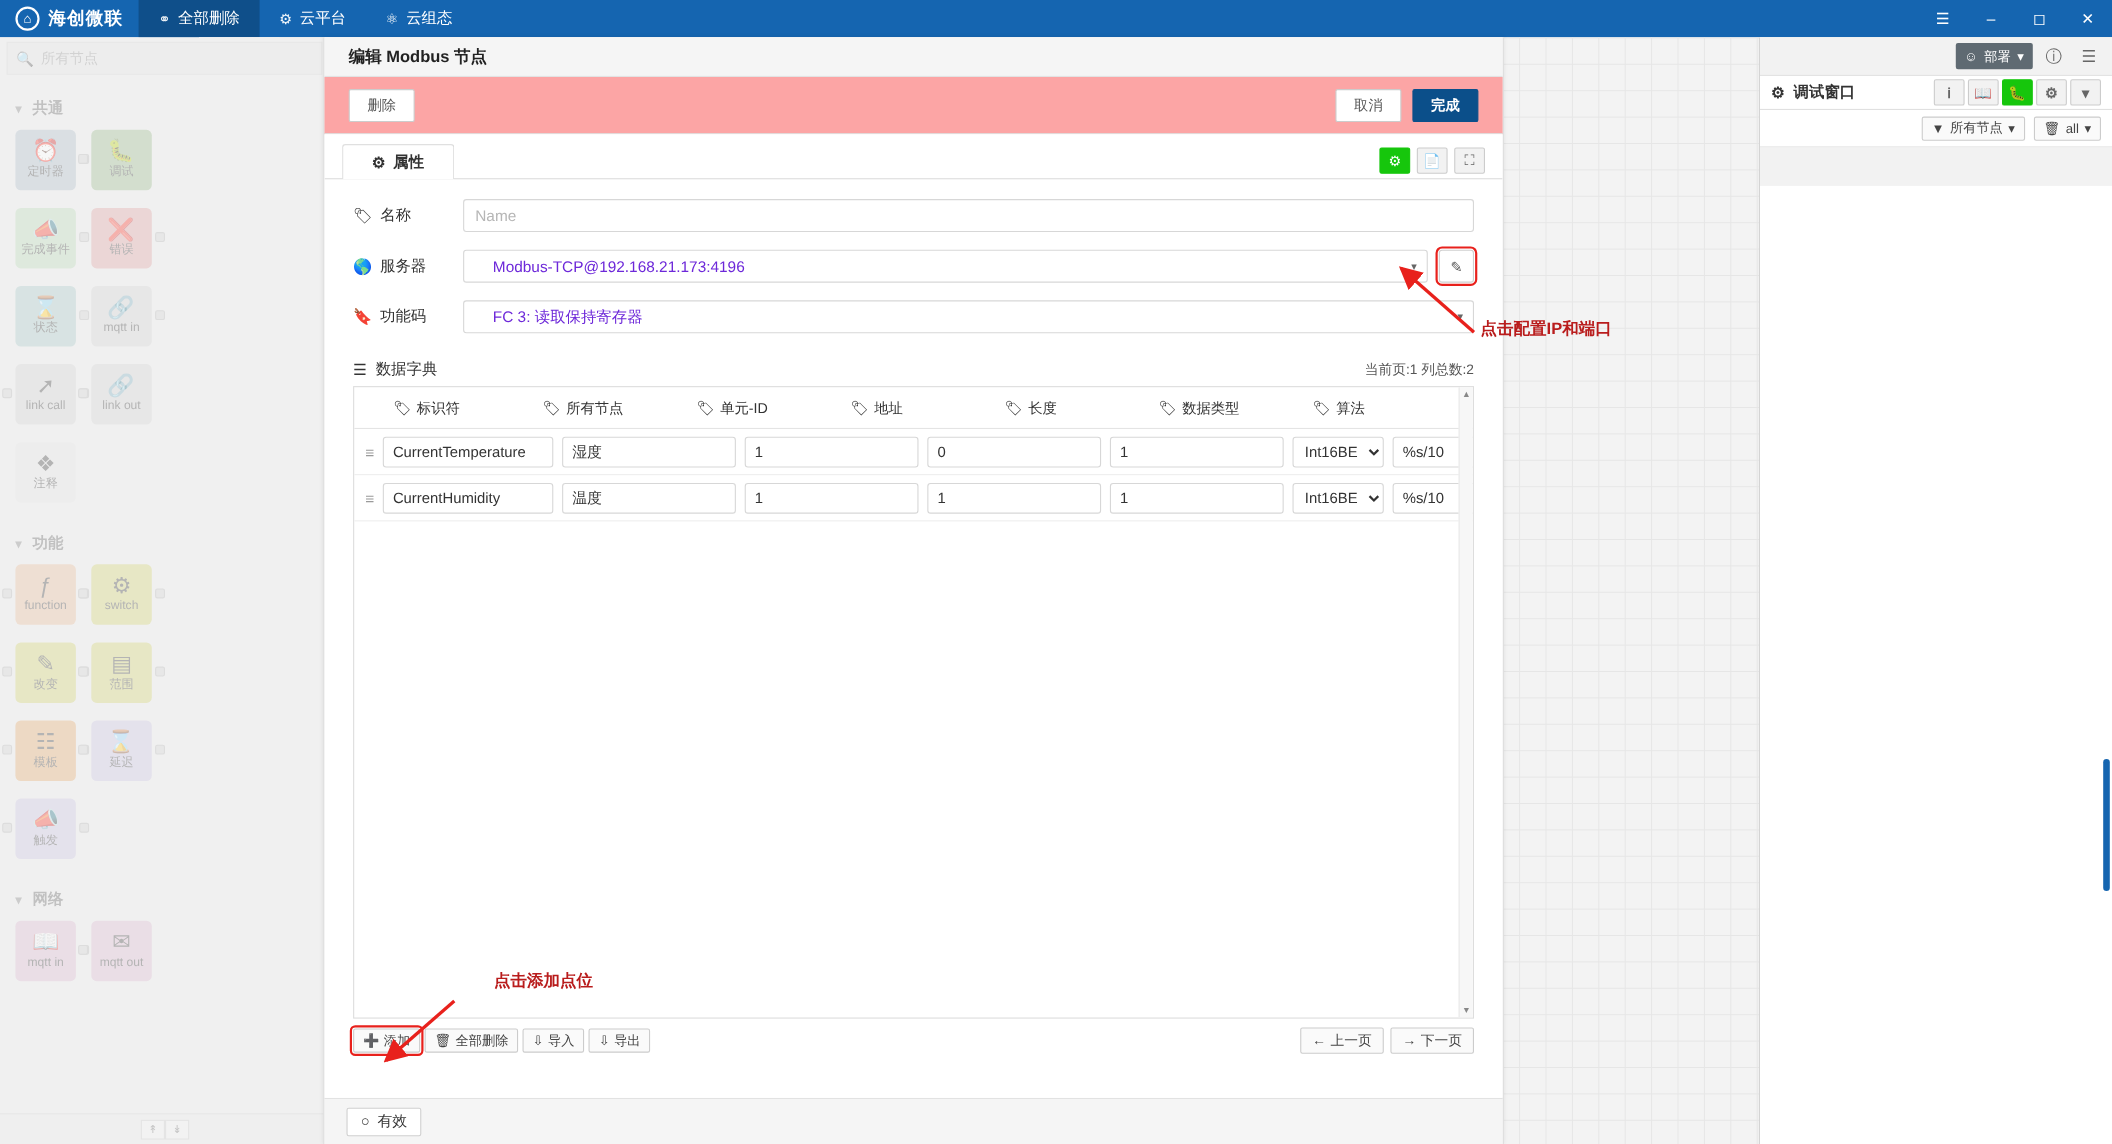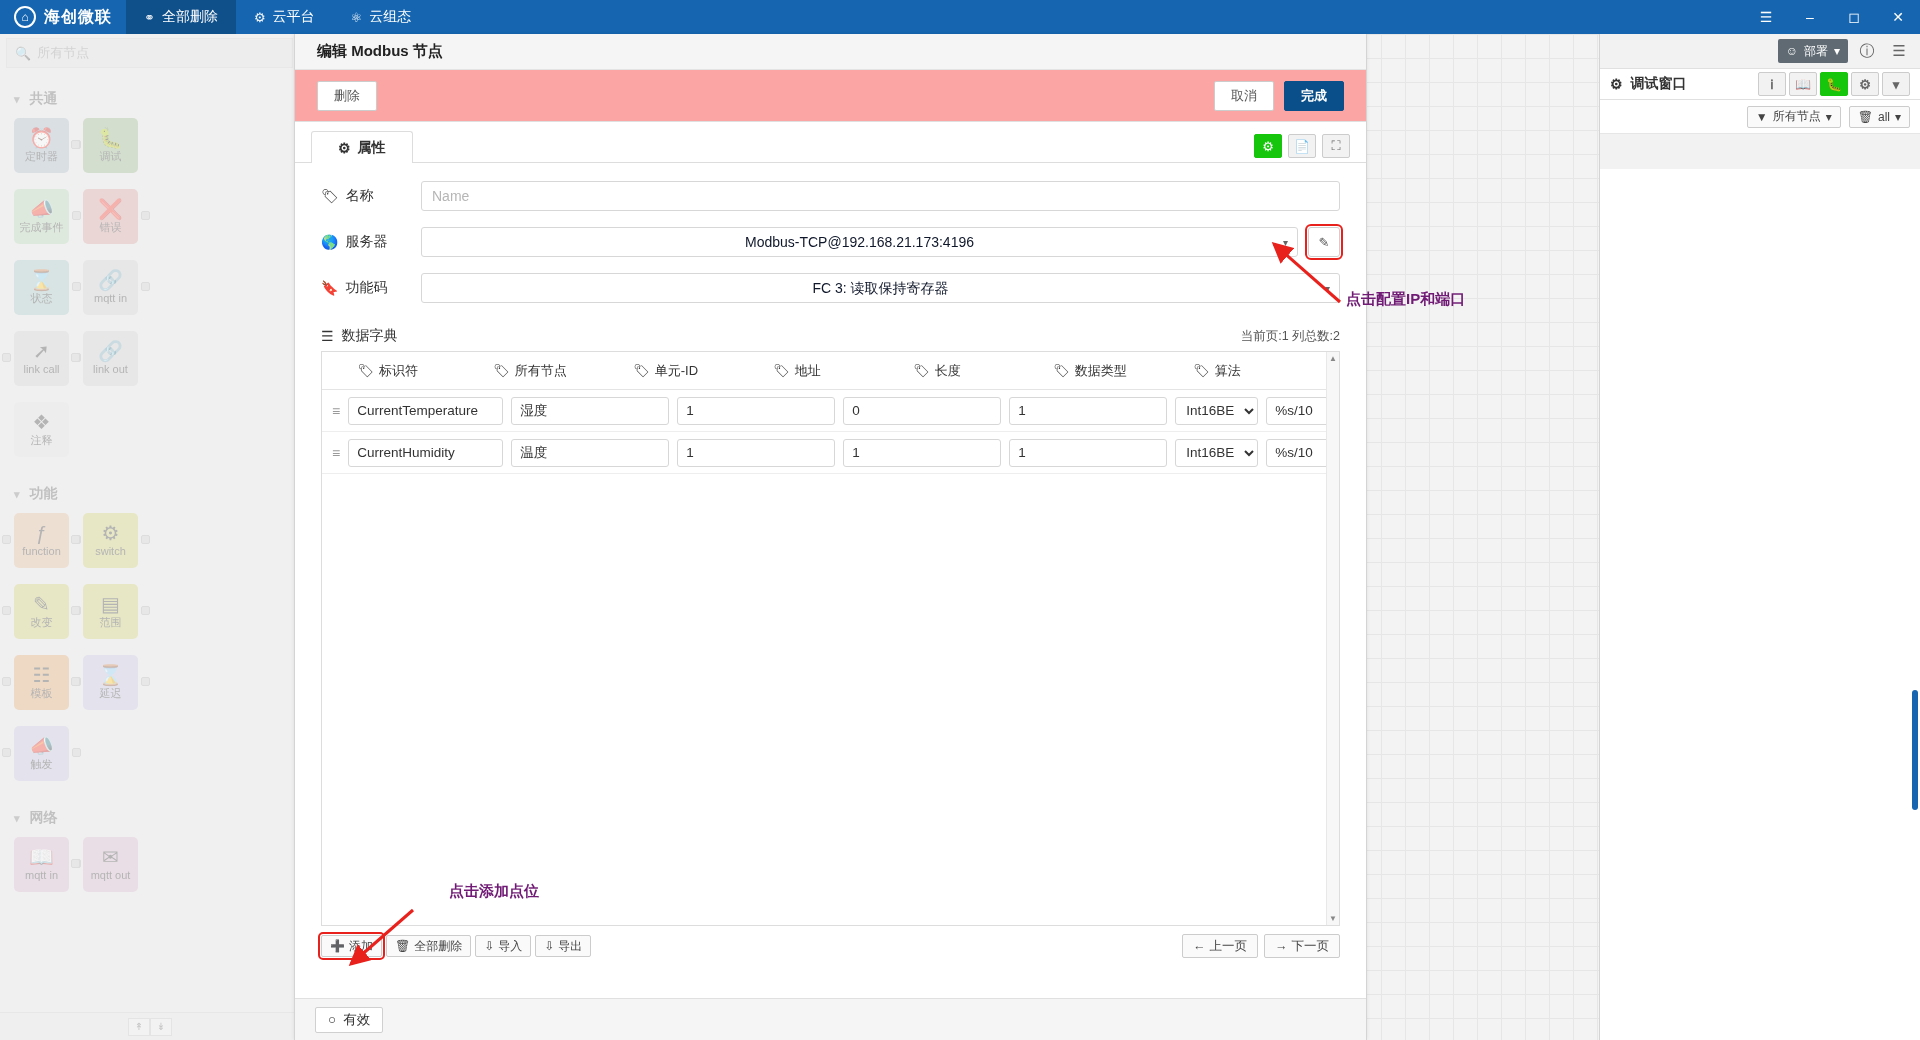--- a/index.html
+++ b/index.html
@@ -156,22 +156,22 @@
     font-size:14px; color:#333;
   }
   .finput {
     flex:1; height:30px; border:1px solid #d7d7d7; border-radius:3px;
     padding:0 10px; font-size:14px; color:#be185d; background:#fff;
     font-family:"Liberation Sans", sans-serif; outline:none;
   }
   .finput::placeholder { color:#b6b6b6; }
   .fselect {
     flex:1; height:30px; border:1px solid #d7d7d7; border-radius:3px;
-    padding:0 10px; font-size:14px; color:#0f172a; background:#fff;
-    font-family:"Liberation Sans", sans-serif; appearance:none;text-align:center;
+    padding:0 26px; font-size:14px; color:#6d28d9; background:#fff;
+    font-family:"Liberation Sans", sans-serif; appearance:none;
   }
   .selwrap { flex:1; position:relative; display:flex; }
   .selwrap .caret {
     position:absolute; right:10px; top:50%; transform:translateY(-50%);
     font-size:10px; color:#666; pointer-events:none;
   }
   .editbtn {
     width:32px; height:30px; margin-left:10px; border:1px solid #cfcfcf;
     background:#fff; display:flex; align-items:center; justify-content:center;
     font-size:13px; color:#555; border-radius:3px;
@@ -266,21 +266,21 @@
   }
   .fbtn {
     height:22px; padding:0 8px; border:1px solid #ccc; background:#fafafa;
     display:flex; align-items:center; gap:5px; font-size:12px; color:#444; border-radius:2px;
   }
   #rb-log { position:absolute; left:0; top:135px; right:0; bottom:0; background:#fff; }
   #rb-scroll { position:absolute; right:2px; bottom:230px; width:6px; height:120px;
     background:#1565b0; border-radius:3px; }
 
   
-  .anno { position:absolute; color:#701a75; font-size:15px; font-weight:bold;
+  .anno { position:absolute; color:#b91c1c; font-size:15px; font-weight:bold;
     font-family:"Liberation Sans", sans-serif; white-space:nowrap;text-align:right; }
   svg.arrow { position:absolute; overflow:visible; pointer-events:none; }
 </style>
 </head>
 <body>
 
 <div id="topbar">
   <div id="brand">
     <span class="logo">⌂</span>
     <span class="btxt">海创微联</span>

